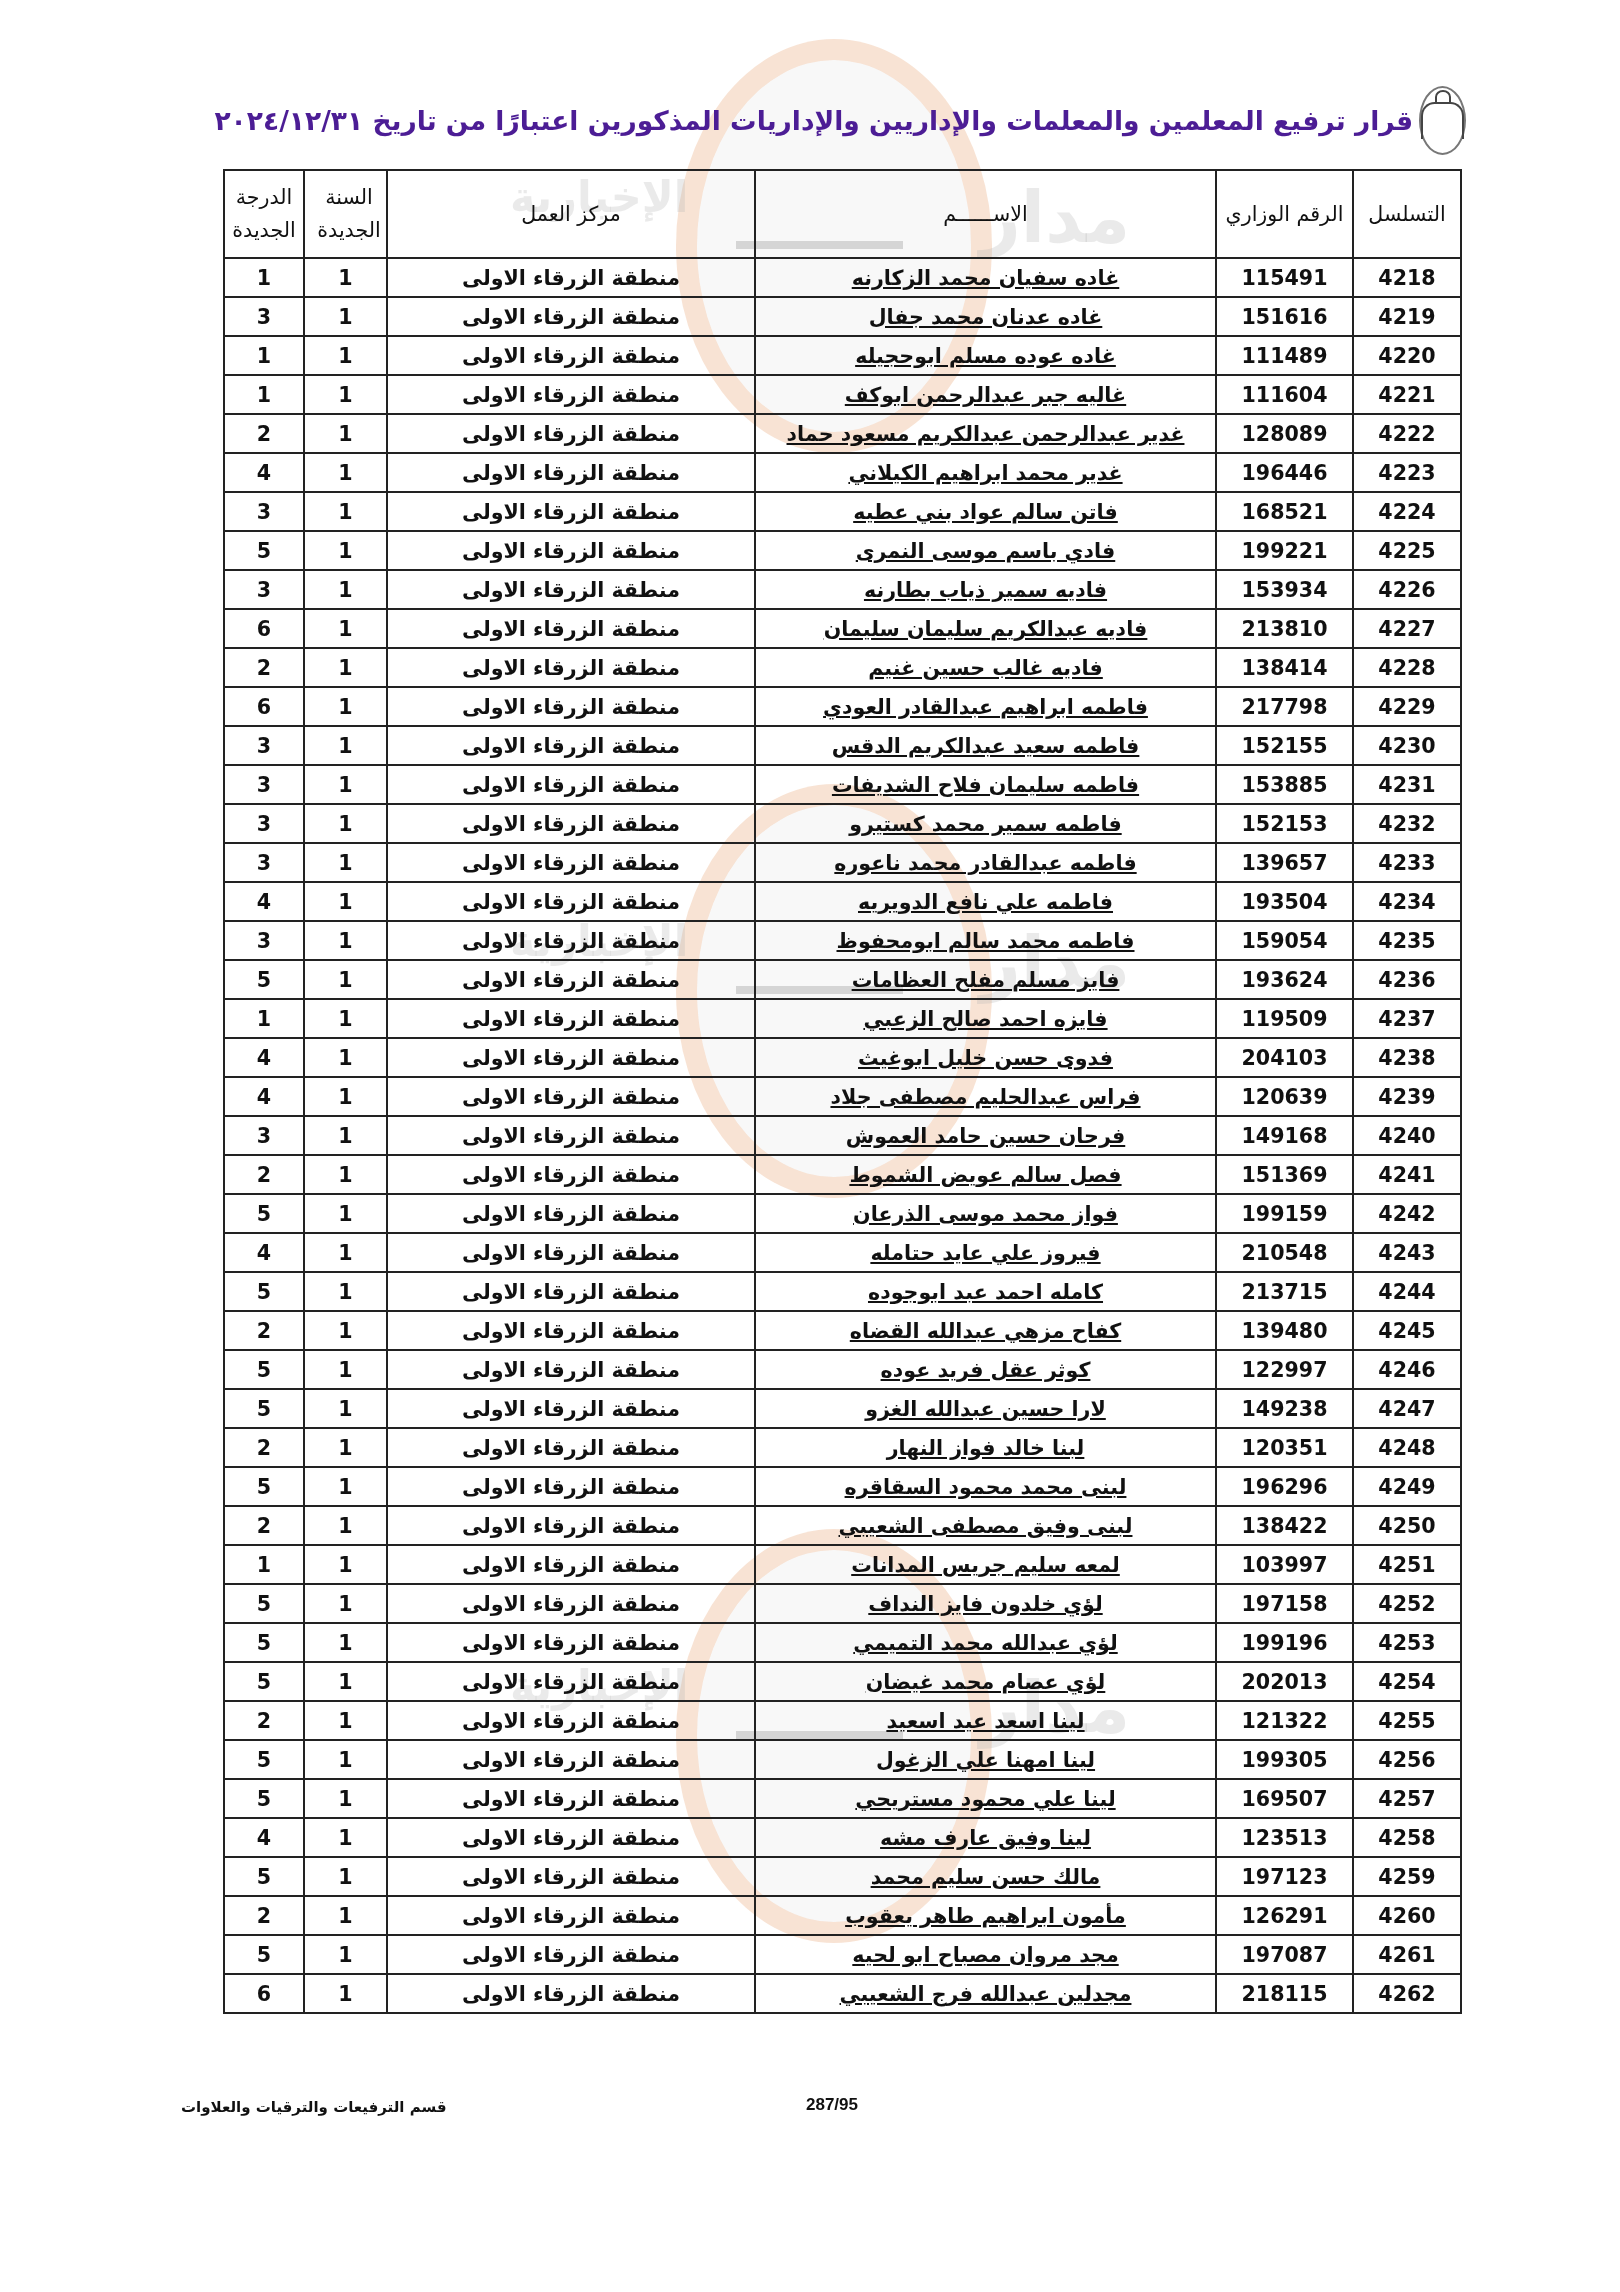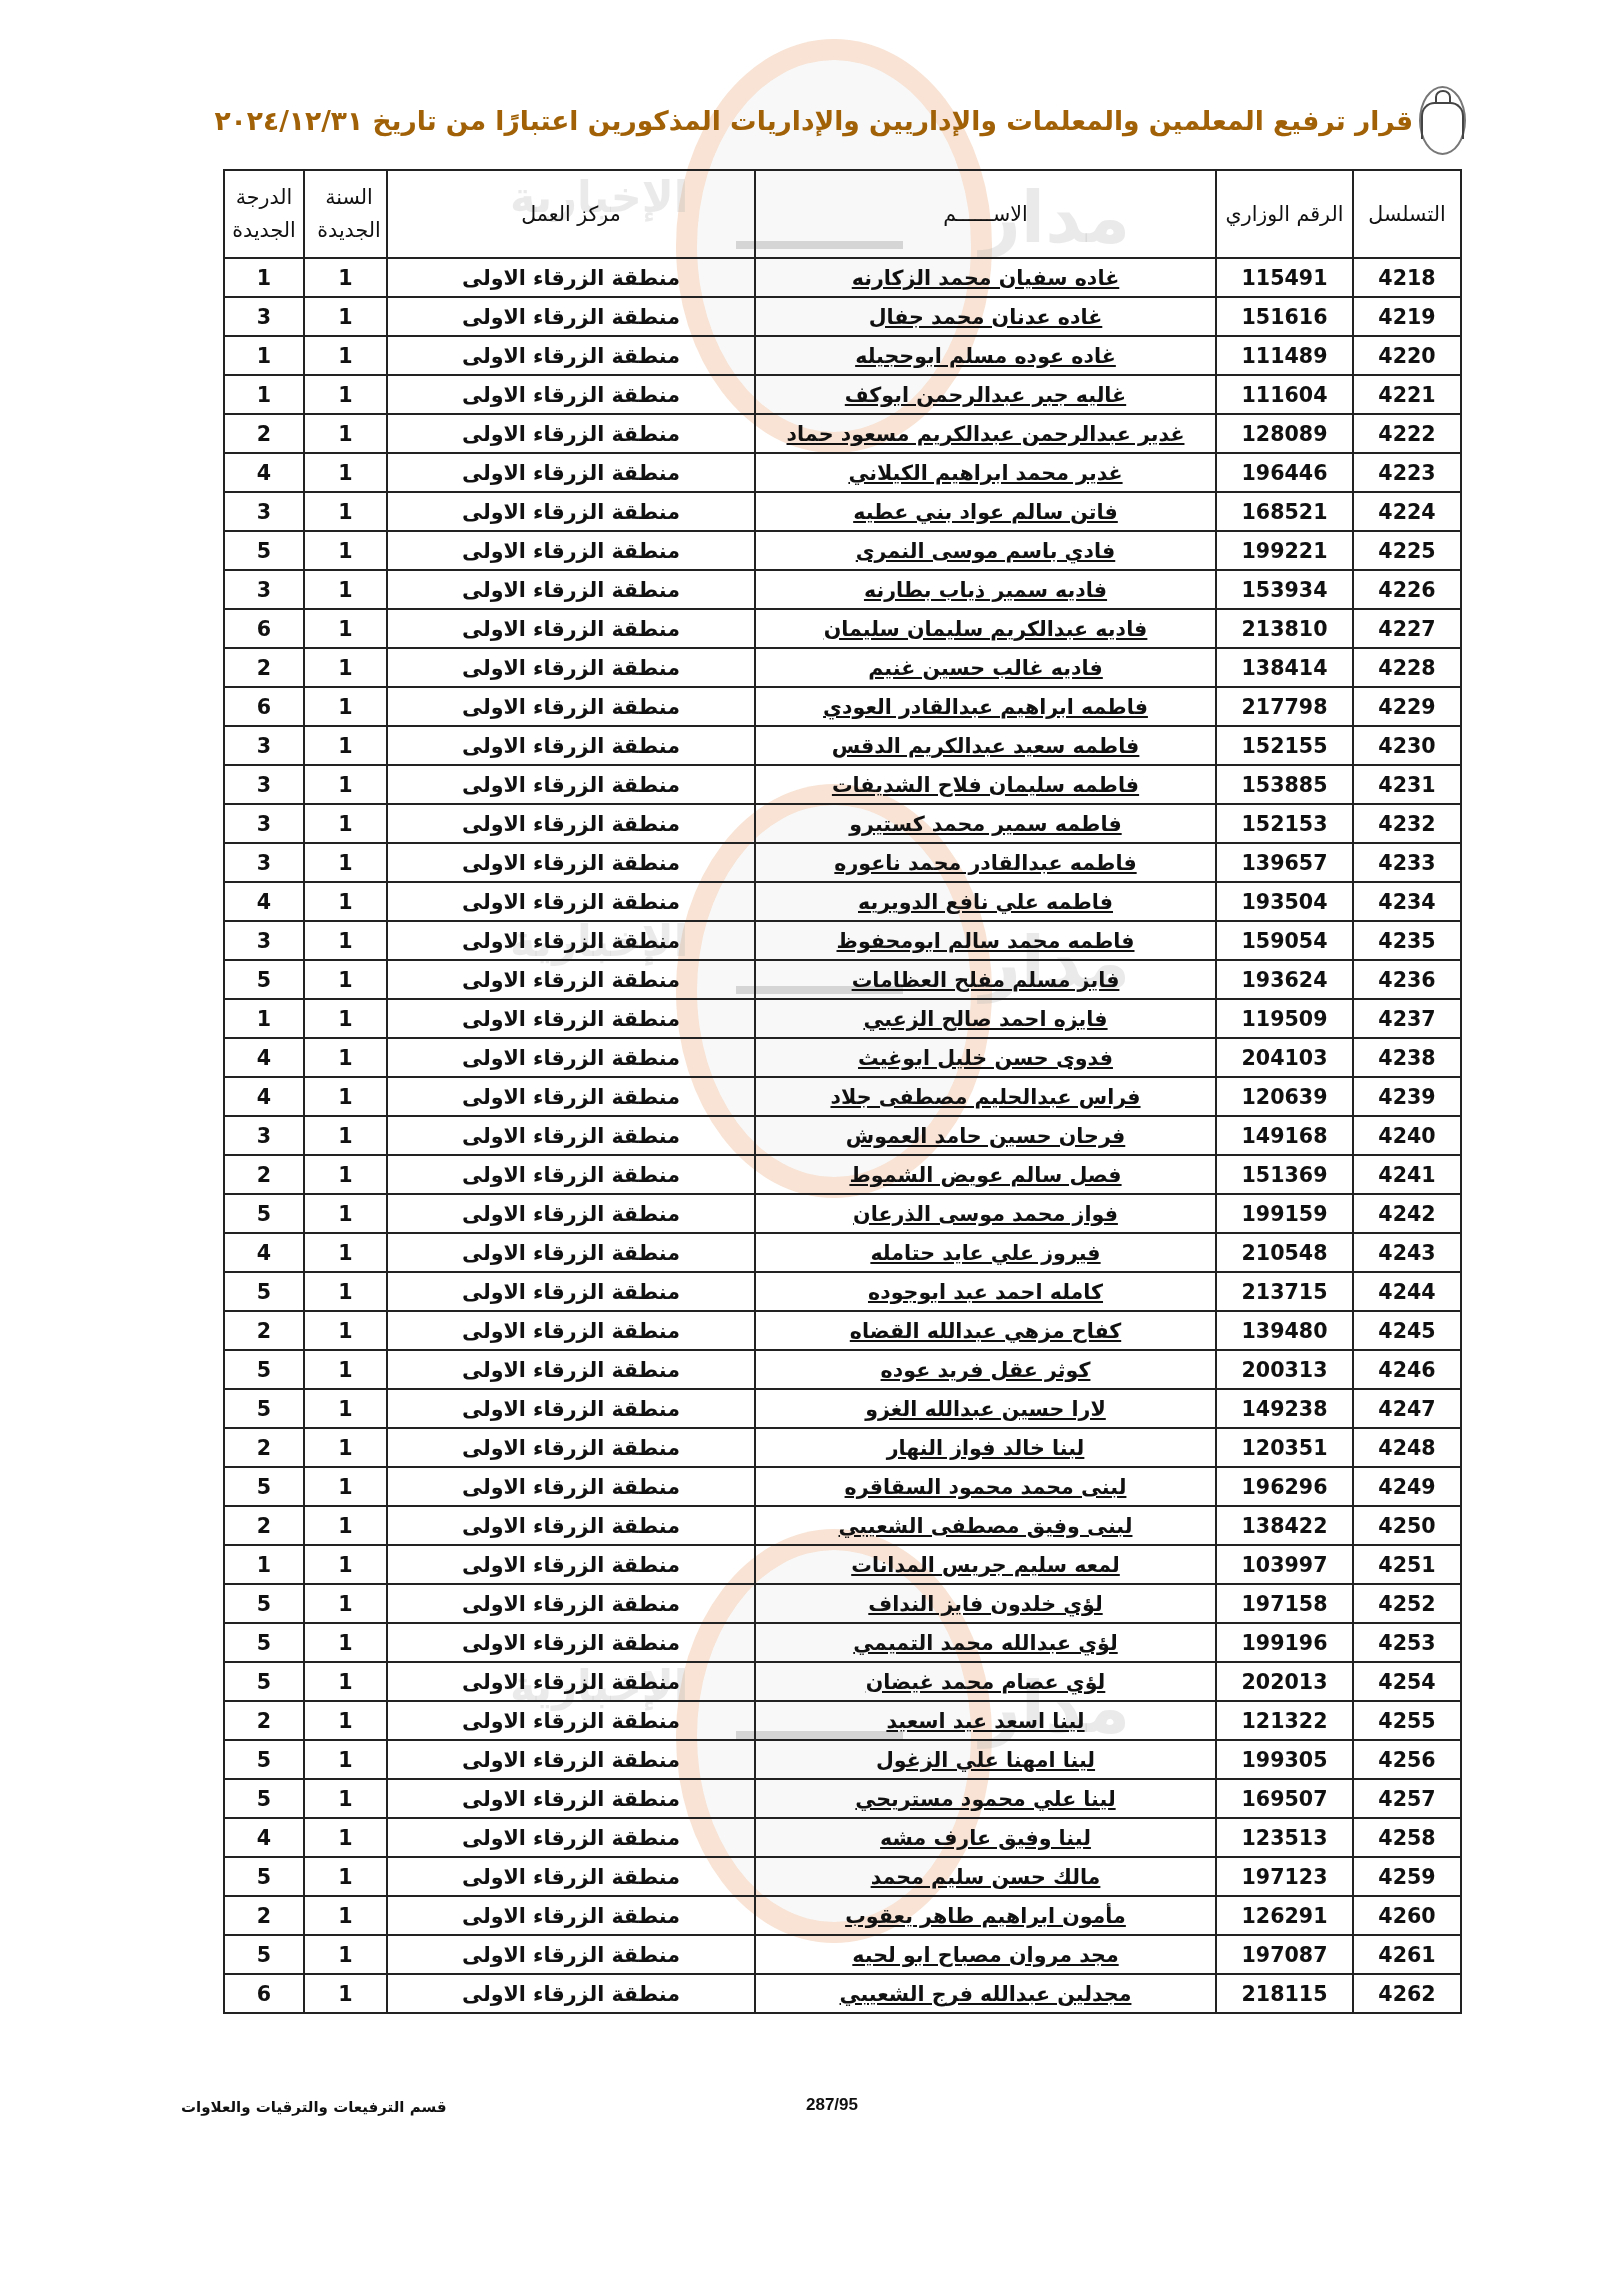--- a/index.html
+++ b/index.html
@@ -20,21 +20,21 @@
     position:absolute; left:221px; top:86px; width:1245px; height:69px;
     display:flex; flex-direction:row-reverse; align-items:center; gap:5.9px;
   }
   .logo {
     width:76px; height:69px; border-radius:50%; border:2px solid #777;
     display:flex; align-items:center; justify-content:center; box-sizing:border-box;
   }
   .logo .inner { width:39px; height:35px; border:2.9px solid #444; border-bottom:none; border-radius:13.7px 13.7px 0 0; position:relative; }
   .logo .inner:after { content:""; position:absolute; left:11.8px; top:-13.7px; width:11.8px; height:9.8px; border:2px solid #444; border-radius:50% 50% 0 0; }
   .title {
-    direction:rtl; font-family:"DejaVu Sans", sans-serif; font-weight:bold; font-size:26.5px; color:#a16207; white-space:nowrap;
+    direction:rtl; font-family:"DejaVu Sans", sans-serif; font-weight:bold; font-size:26.5px; color:#4c1d95; white-space:nowrap;
   }
 
   table.list {
     position:absolute; left:223px; top:169px; width:1237px;
     border-collapse:collapse; direction:rtl; table-layout:fixed;
   }
   table.list th, table.list td {
     border:2.5px solid #222; text-align:center; padding:0; overflow:hidden; white-space:nowrap;
   }
   table.list th {
@@ -322,21 +322,21 @@
       <tr>
         <td class="num">4245</td>
         <td class="num">139480</td>
         <td class="name">كفاح مزهي عبدالله القضاه</td>
         <td>منطقة الزرقاء الاولى</td>
         <td class="num">1</td>
         <td class="num">2</td>
       </tr>
       <tr>
         <td class="num">4246</td>
-        <td class="num">200313</td>
+        <td class="num">122997</td>
         <td class="name">كوثر عقل فريد عوده</td>
         <td>منطقة الزرقاء الاولى</td>
         <td class="num">1</td>
         <td class="num">5</td>
       </tr>
       <tr>
         <td class="num">4247</td>
         <td class="num">149238</td>
         <td class="name">لارا حسين عبدالله الغزو</td>
         <td>منطقة الزرقاء الاولى</td>

